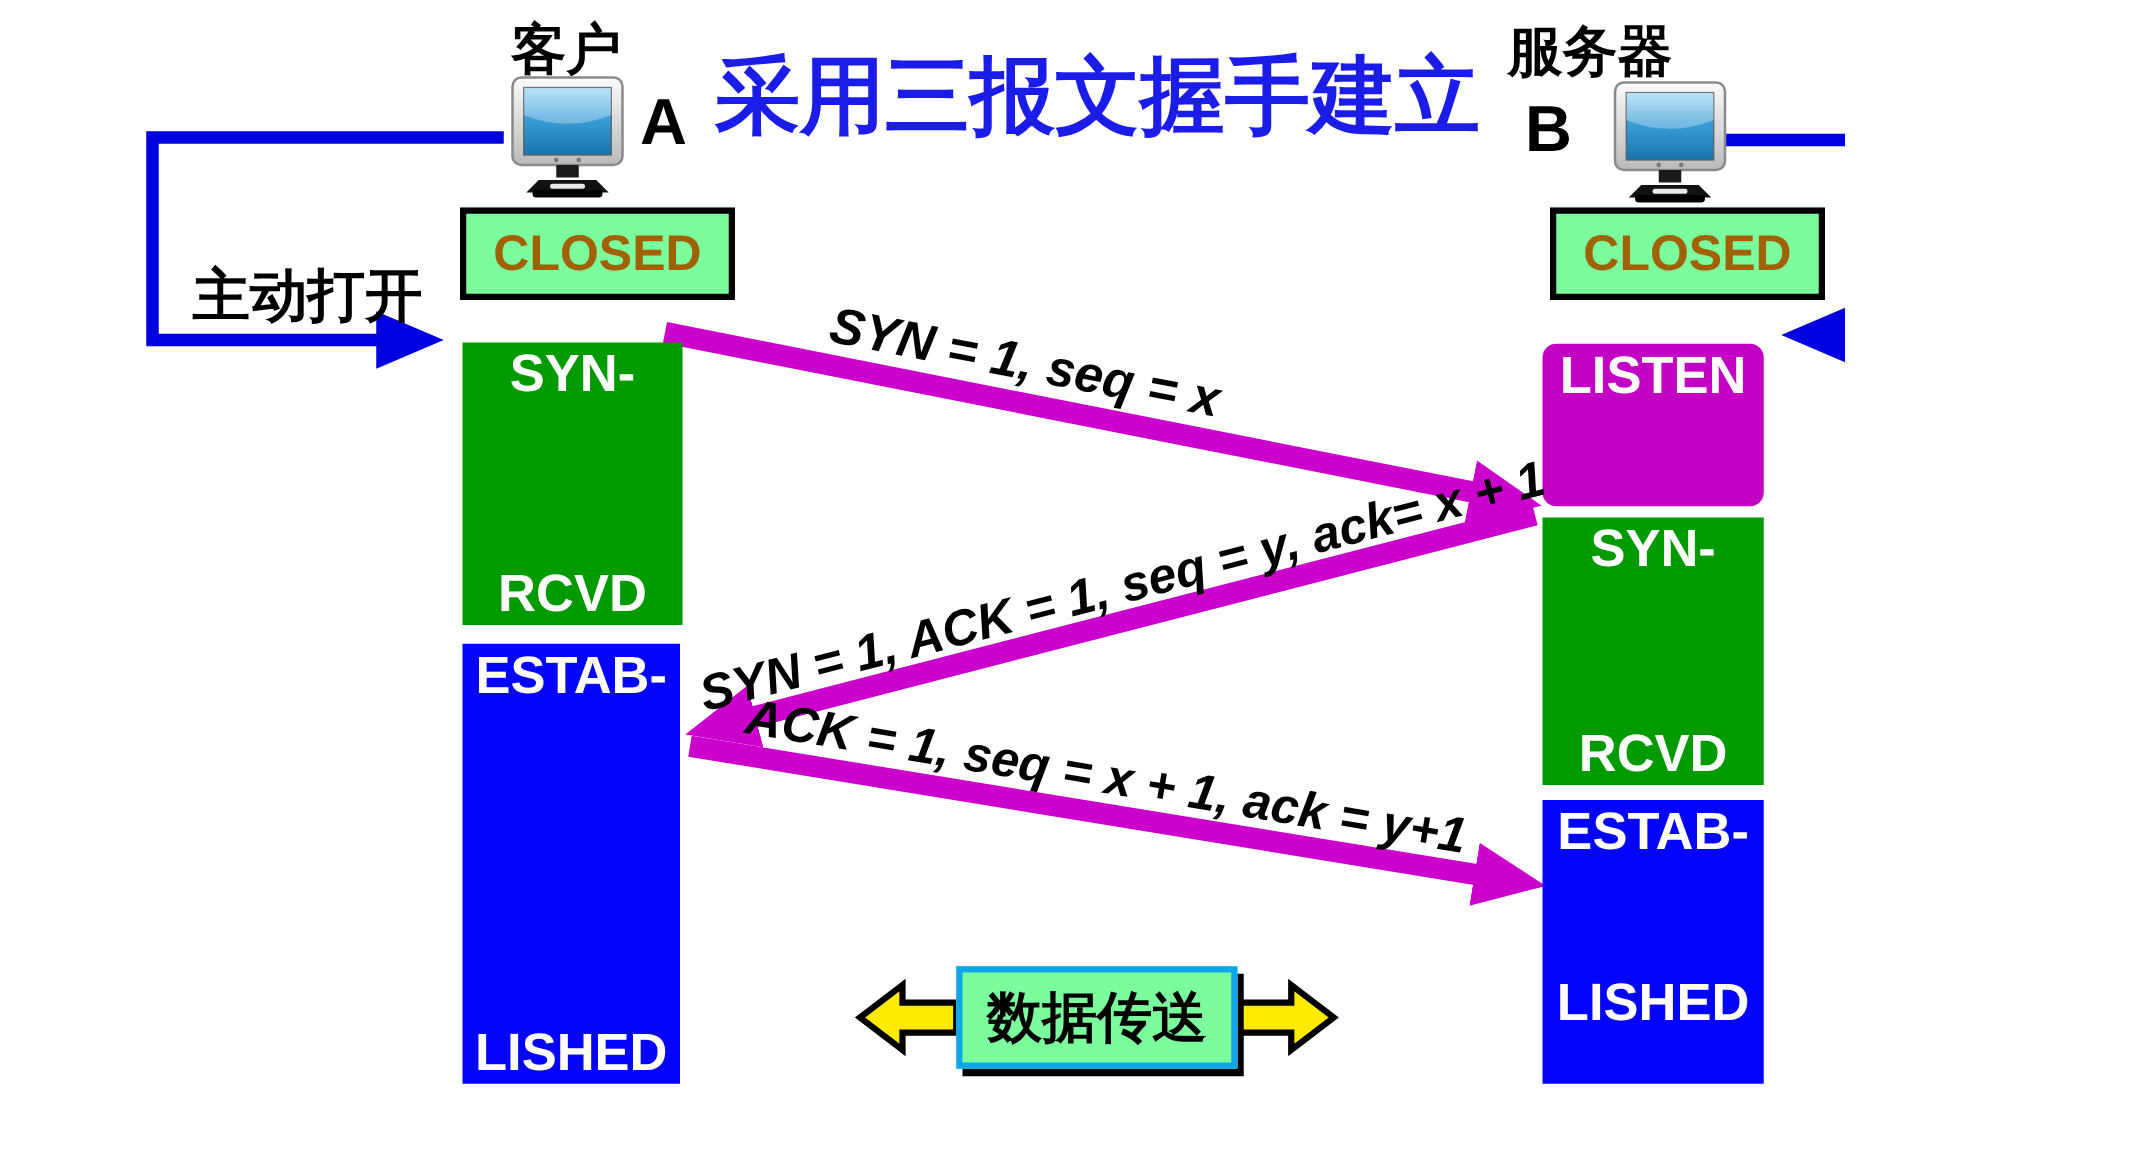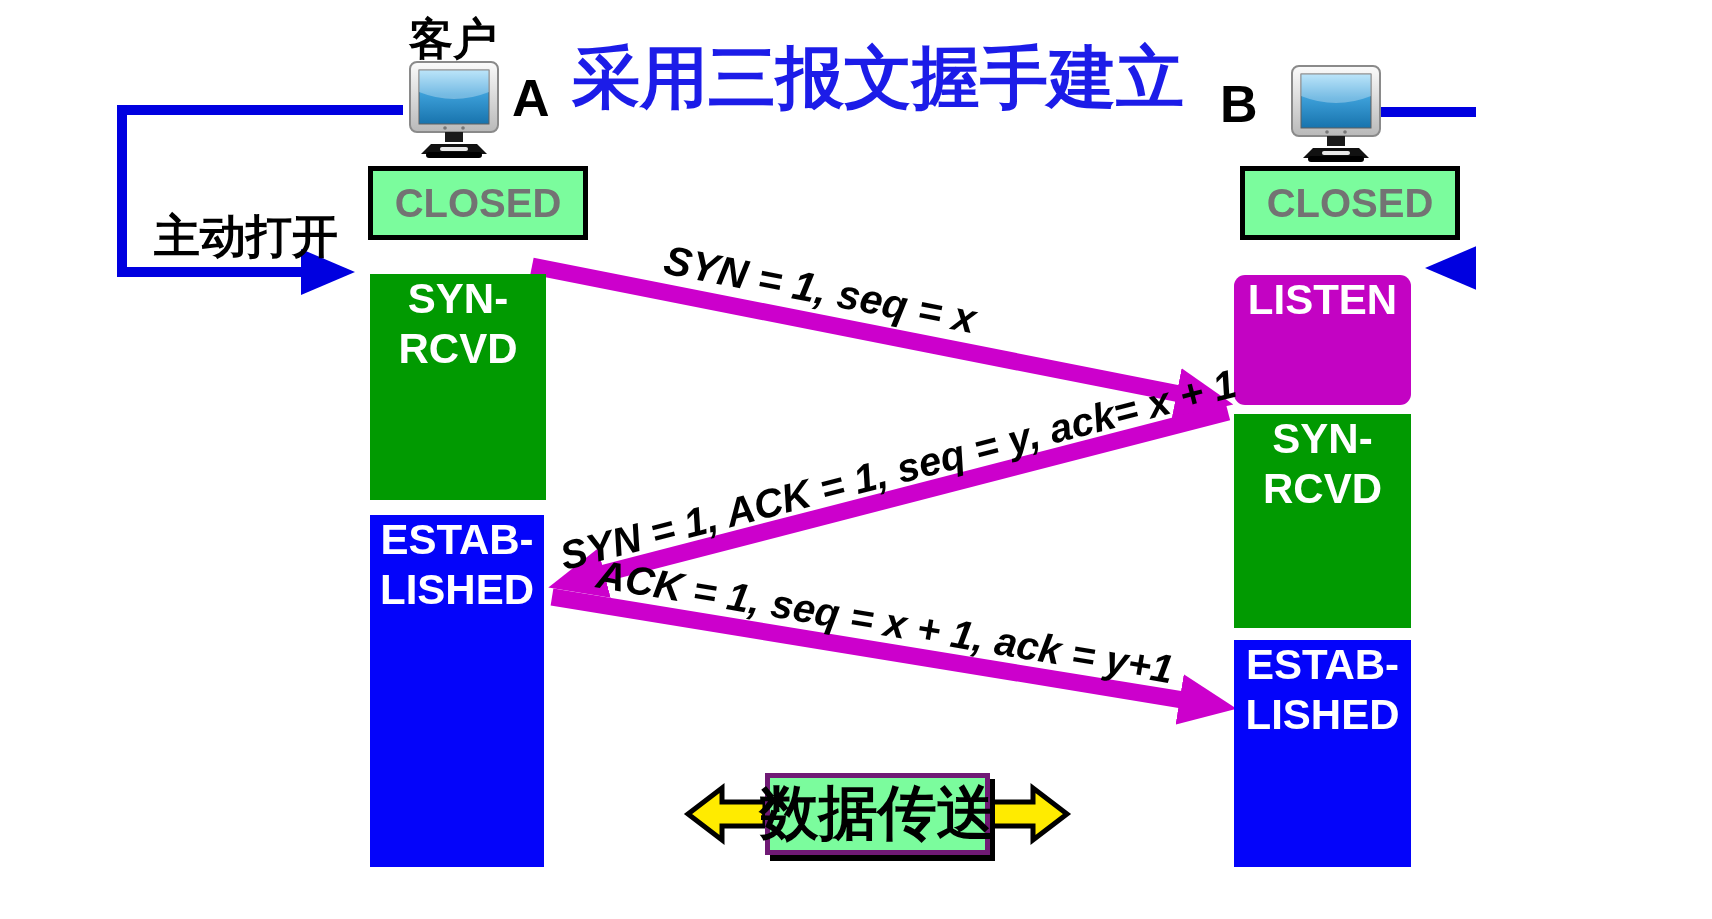--- a/index.html
+++ b/index.html
@@ -6,54 +6,54 @@
   *{box-sizing:border-box;}
   #canvas{
     position:relative;width:1476px;height:919px;background:#ffffff;overflow:hidden;
     font-family:Liberation Sans, sans-serif;
   }
   .abs{position:absolute;}
   svg.layer{position:absolute;left:0;top:0;width:1712px;height:919px;}
 
   
   .statebox{
-    position:absolute;display:flex;flex-direction:column;align-items:center;justify-content:flex-start;
+    position:absolute;display:flex;flex-direction:column;align-items:center;justify-content:space-between;
     color:#ffffff;font-weight:bold;font-size:42px;line-height:1.18;text-align:center;
   }
   .box-green{background:var(--c-state_green,#019a01);}
   .box-blue{background:var(--c-state_blue,#0404fa);}
   .box-magenta{background:var(--c-state_magenta,#c303c3);border-radius:11px;}
 
   .closedbox{
     position:absolute;display:flex;align-items:center;justify-content:center;
     background:var(--c-light_green,#7bfc9d);border:5px solid #000;
-    color:#737373;font-weight:bold;font-size:40px;
+    color:#a16207;font-weight:bold;font-size:40px;
   }
 
   
   .cjk-top{position:absolute;transform:translateX(-50%);font-weight:bold;font-size:44px;color:#000;white-space:nowrap;}
   .host-id{position:absolute;font-weight:bold;font-size:52px;color:#000;}
   .title{
     position:absolute;transform:translateX(-50%);
     color:var(--c-title_blue,#1c1ce8);font-weight:bold;font-size:68px;line-height:1.05;white-space:nowrap;
   }
   .open-label{position:absolute;transform:translate(-50%,-50%);font-weight:bold;font-size:46px;color:#000;white-space:nowrap;}
 
   
   .msg{
     position:absolute;transform-origin:center;white-space:nowrap;
     font-weight:bold;font-style:italic;font-size:41px;color:#000;
   }
 
   
   .dt-box{
     position:absolute;left:765px;top:773px;width:225px;height:82px;
-    background:var(--c-light_green,#7bfc9d);border:5px solid #701a75;box-shadow:5px 6px 0 #000;
+    background:var(--c-light_green,#7bfc9d);border:5px solid #0ea5e9;box-shadow:5px 6px 0 #000;
     display:flex;align-items:center;justify-content:center;
-    font-weight:bold;font-size:59px;color:#000;white-space:nowrap;
+    font-weight:bold;font-size:44px;color:#000;white-space:nowrap;
   }
 
   
   .blue-line{stroke:var(--c-connector_blue,#0000e0);stroke-width:10;fill:none;}
   .mag-line{stroke:var(--c-arrow_magenta,#cc00cc);stroke-width:17;fill:none;}
   .blue-fill{fill:var(--c-connector_blue,#0000e0);}
   .mag-fill{fill:var(--c-arrow_magenta,#cc00cc);}
   .yellow-arrow{fill:var(--c-yellow,#ffeb00);stroke:#000;stroke-width:5;stroke-linejoin:miter;}
 </style>
 </head>
@@ -77,20 +77,21 @@
 
     <path class="mag-line" d="M532,266 L1180,394" marker-end="url(#mag-head)"></path>
     <path class="mag-line" d="M1228,412 L601,574" marker-end="url(#mag-head)"></path>
     <path class="mag-line" d="M552,597 L1183,700" marker-end="url(#mag-head)"></path>
 
     <polygon class="yellow-arrow" points="765,802 722,802 722,788 688,814 722,840 722,826 765,826"></polygon>
     <polygon class="yellow-arrow" points="990,802 1033,802 1033,788 1067,814 1033,840 1033,826 990,826"></polygon>
   </svg>
 
   <div class="cjk-top" style="left:453px;top:10px;">客户</div>
+  <div class="cjk-top" style="left:1272px;top:12px;">服务器</div>
   <div class="host-id" style="left:512px;top:68px;">A</div>
   <div class="host-id" style="left:1220px;top:74px;">B</div>
 
   <div class="title" style="left:878px;top:42px;">
     <div>采用三报文握手建立</div>
   </div>
 
   <svg class="abs" style="left:404px;top:60px;" width="100" height="102" viewBox="0 0 100 102">
     <defs>
       <linearGradient id="bezA" x1="0" y1="0" x2="0" y2="1">

